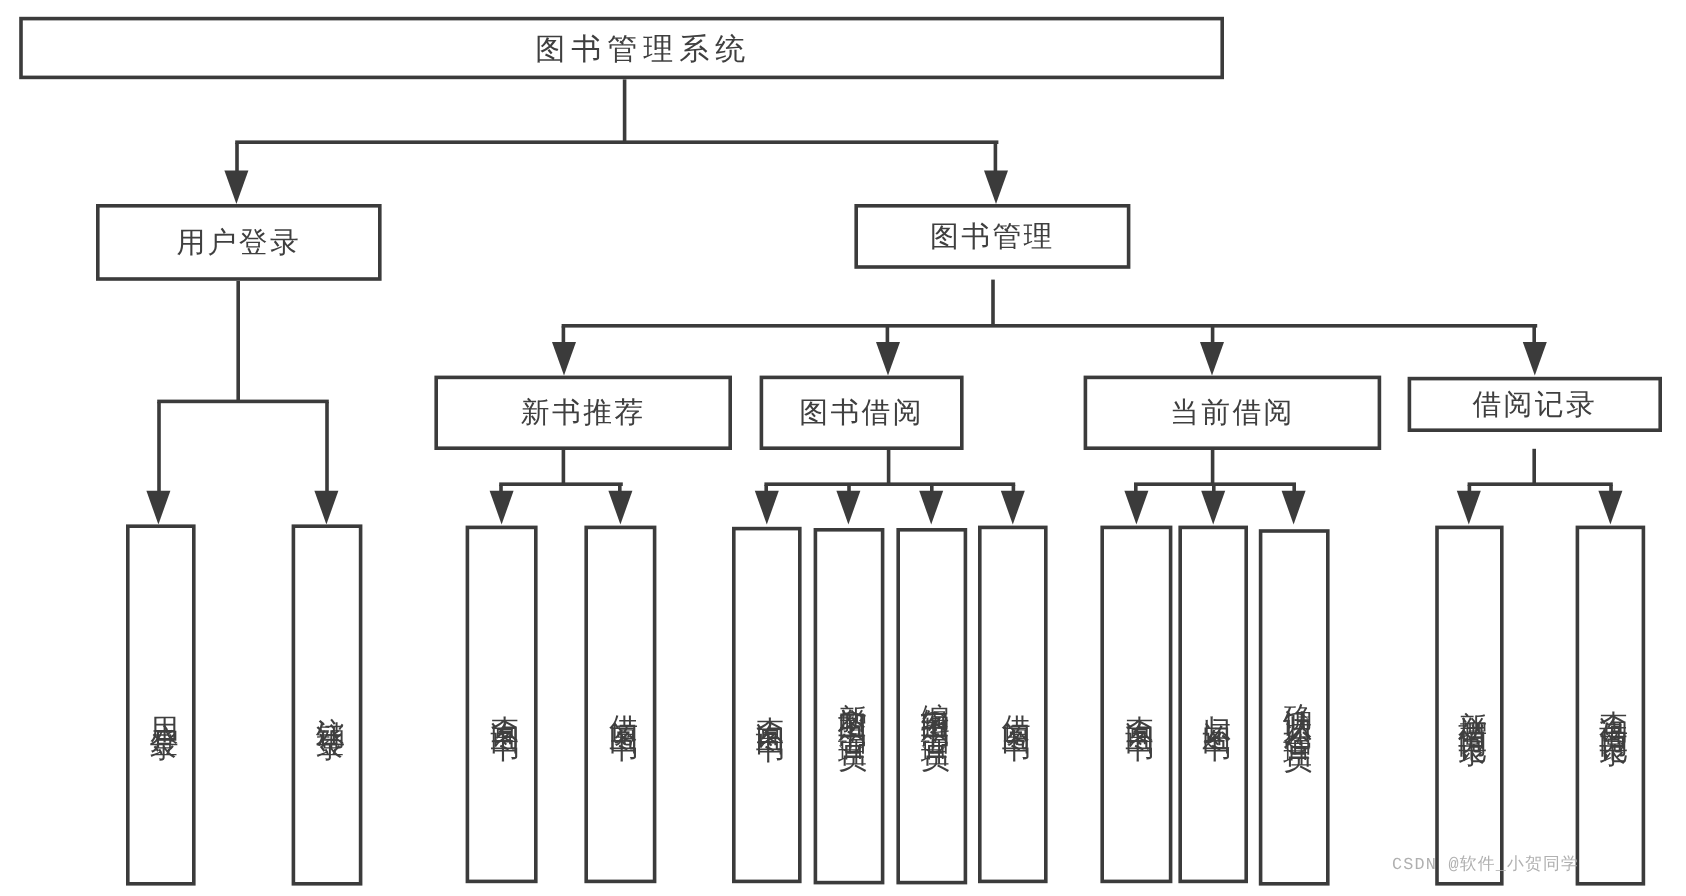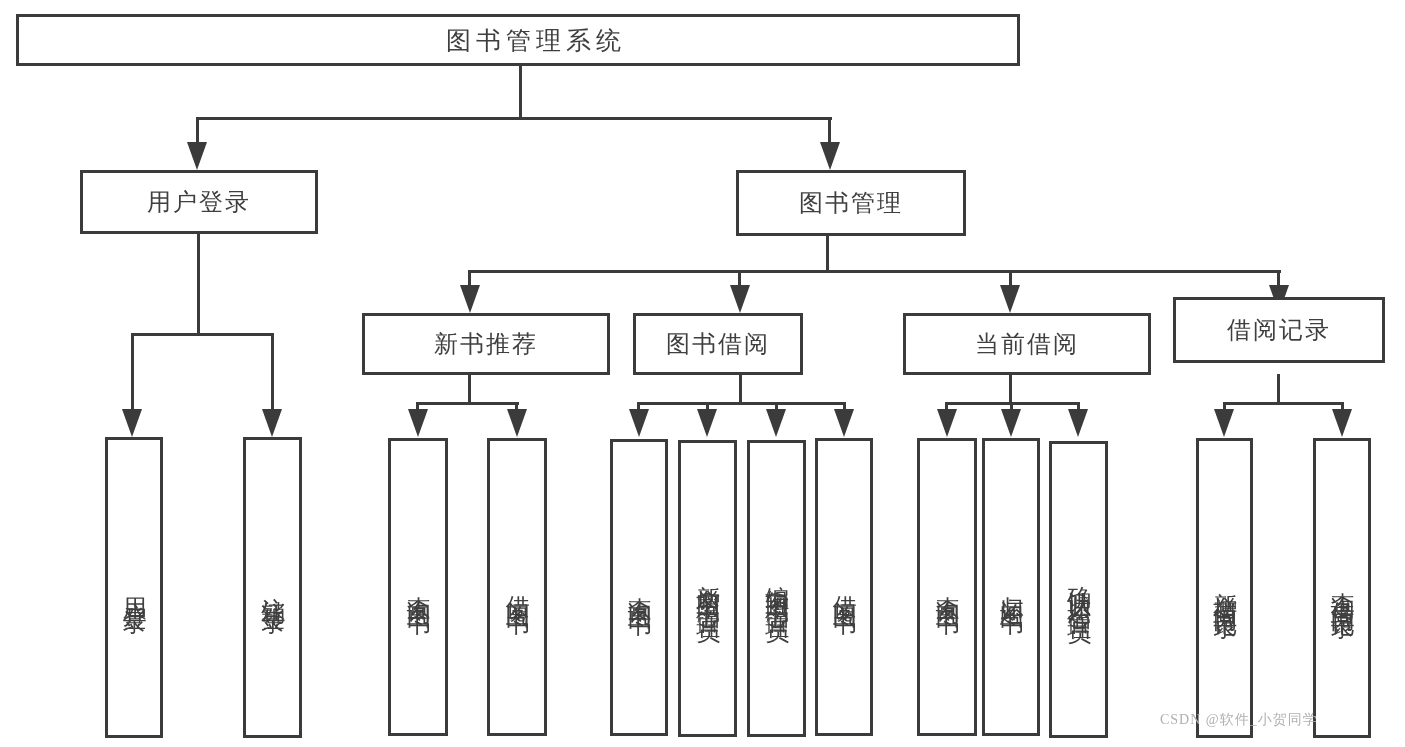--- a/index.html
+++ b/index.html
@@ -1,18 +1,18 @@
 <!DOCTYPE html>
 <html><head>
 <meta charset="utf-8">
 <style>
   html,body { margin:0; padding:0; background:#ffffff; }
   #canvas {
     position:relative; width:1405px; height:747px; background:#ffffff;
-    font-family:Liberation Serif, serif; overflow:hidden;
+    font-family:Liberation Mono, monospace; overflow:hidden;
     color:#3a3a3a;
   }
   .box {
     position:absolute; box-sizing:border-box;
     border:3px solid #3b3b3b; background:#ffffff;
     display:flex; align-items:center; justify-content:center;
     z-index:2;
   }
   .hlabel { font-size:24px; letter-spacing:2px; color:#3f3f3f; white-space:nowrap; }
   .root-label { font-size:25px; letter-spacing:5px; margin-left:36px; }
@@ -96,34 +96,34 @@
   <div class="line" style="left:1341px;top:404px;width:3px;height:8px"></div>
   <div class="arrow" style="left:1332px;top:409px"></div>
 
   <div class="box" style="left:16px;top:14px;width:1004px;height:52px">
     <span class="hlabel root-label">图书管理系统</span>
   </div>
 
   <div class="box" style="left:80px;top:170px;width:238px;height:64px">
     <span class="hlabel">用户登录</span>
   </div>
-  <div class="box" style="left:736px;top:170px;width:230px;height:66px">
+  <div class="box" style="left:712px;top:170px;width:230px;height:54px">
     <span class="hlabel">图书管理</span>
   </div>
 
   <div class="box" style="left:362px;top:313px;width:248px;height:62px">
     <span class="hlabel">新书推荐</span>
   </div>
   <div class="box" style="left:633px;top:313px;width:170px;height:62px">
     <span class="hlabel">图书借阅</span>
   </div>
   <div class="box" style="left:903px;top:313px;width:248px;height:62px">
     <span class="hlabel">当前借阅</span>
   </div>
-  <div class="box" style="left:1173px;top:297px;width:212px;height:66px">
+  <div class="box" style="left:1173px;top:314px;width:212px;height:46px">
     <span class="hlabel">借阅记录</span>
   </div>
 
   <div class="box" style="left:105px;top:437px;width:58px;height:301px">
     <span class="vtext">用户登录</span>
   </div>
   <div class="box" style="left:243px;top:437px;width:59px;height:301px">
     <span class="vtext">注销登录</span>
   </div>
 

